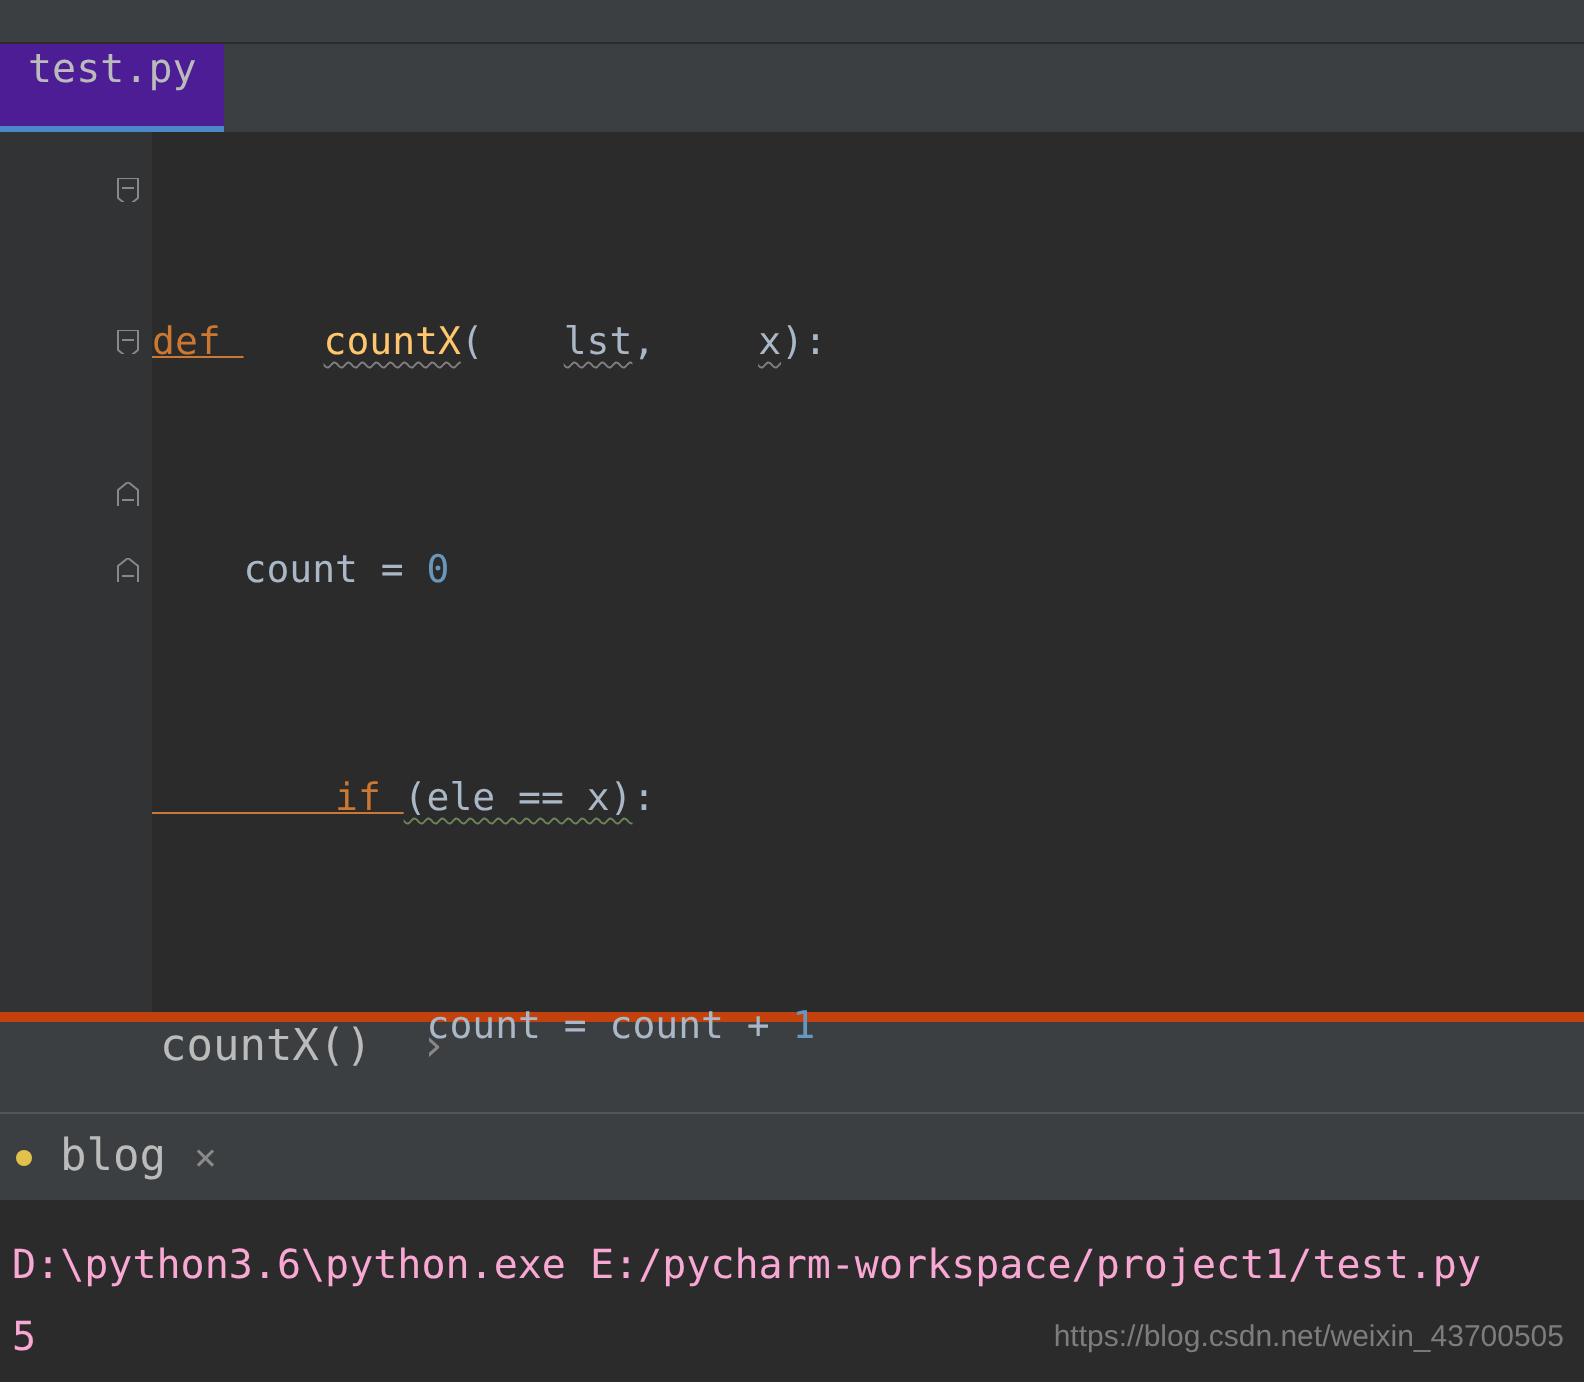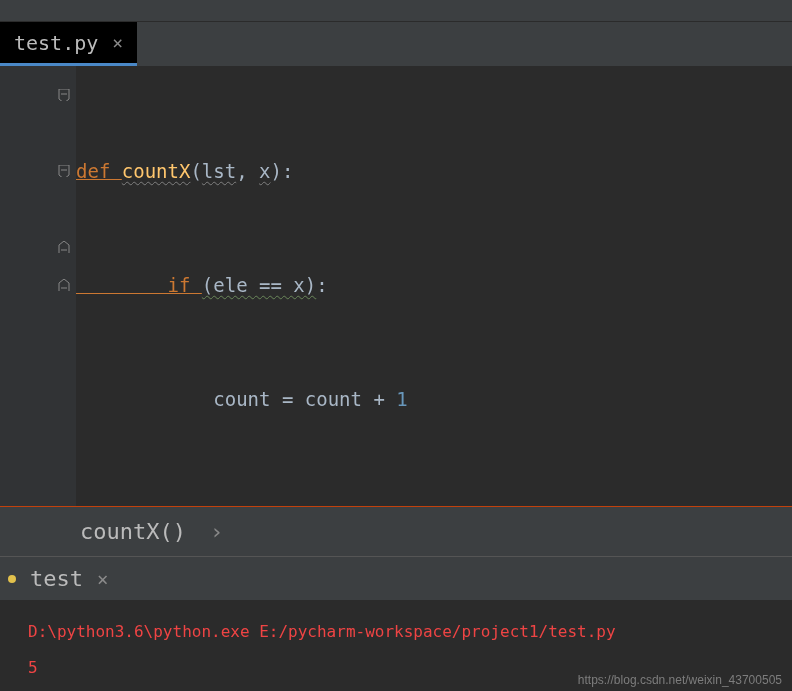--- a/index.html
+++ b/index.html
@@ -19,25 +19,26 @@
   .tab-bar {
     height: 44px;
     background: #3c3f41;
     display: flex;
     align-items: stretch;
   }
   .tab {
     display: flex;
     align-items: center;
     padding: 0 14px;
-    background: #000000;
+    background: #4c1d95;
     border-bottom: 3px solid #4a88c7;
     color: #bbbbbb;
     font-size: 20px;
     gap: 14px;
+    flex-direction: column;
   }
   .tab .close { color: #8a8a8a; font-size: 18px; }
   .editor {
     display: flex;
     background: #2b2b2b;
     height: 440px;
   }
   .gutter {
     width: 76px;
     background: #313335;
@@ -61,32 +62,32 @@
     line-height: 38px;
     white-space: pre;
   }
   .code .line { height: 38px; padding-left: 0; }
   .code .line.hl { background: #323232; }
   .kw { color: #cc7832; text-decoration: underline; }
   .fn { color: #ffc66d; }
   .param { color: #a9b7c6; text-align: right; }
   .num { color: #6897bb; }
   .cmt { color: #808080; }
-  .wavy { text-decoration: underline wavy #808080 1px; text-underline-offset: 3px; }
+  .wavy { text-decoration: underline wavy #808080 1px; text-underline-offset: 3px; margin-left: 40px; }
   .wavy-green { text-decoration: underline wavy #6a8759 1px; text-underline-offset: 3px; margin-top: 39px; }
   .breadcrumb {
     height: 50px;
     background: #3c3f41;
     display: flex;
-    align-items: center;
+    align-items: flex-start;
     padding-left: 80px;
     gap: 24px;
     color: #bbbbbb;
     font-size: 22px;
-    border-top: 1px solid #c2410c;
+    border-top: 5px solid #c2410c;
   }
   .breadcrumb .chev { color: #888; }
   .run-tab-bar {
     height: 44px;
     background: #3c3f41;
     display: flex;
     align-items: center;
     border-top: 1px solid #555;
   }
   .run-tab {
@@ -98,32 +99,32 @@
     font-size: 22px;
     height: 100%;
   }
   .run-tab .marker {
     width: 8px; height: 8px; border-radius: 50%; background: #e2c14c;
     margin-left: -8px;
   }
   .run-tab .close { color: #8a8a8a; font-size: 19px; }
   .console {
     background: #2b2b2b;
-    padding: 14px 28px;
-    font-size: 16px;
+    padding: 14px 6px;
+    font-size: 20px;
     line-height: 36px;
-    color: #ef4444;
+    color: #f9a8d4;
     white-space: pre;
     height: 91px;
   }
   .watermark {
     position: absolute;
     right: 10px;
-    bottom: 4px;
-    font-size: 12px;
+    bottom: 14px;
+    font-size: 15px;
     color: #7d7d7d;
     font-family: Arial, sans-serif;
   }
 </style>
 </head>
 <body>
 
 <div class="top-bar"></div>
 
 <div class="tab-bar">
@@ -157,40 +158,41 @@
       </div>
     <div class="fold">
         <svg width="12" height="12">
           <path d="M1 14 L11 14 L11 4 L6 0 L1 4 Z" fill="none" stroke="#888" stroke-width="1"></path>
           <line x1="3" y1="9" x2="9" y2="9" stroke="#888"></line>
         </svg>
       </div>
   </div>
   <div class="code">
     <div class="line"><span class="kw">def </span><span class="fn wavy">countX</span><span>(</span><span class="param wavy">lst</span><span>, </span><span class="param wavy">x</span><span>):</span></div>
+    <div class="line"><span>    count = </span><span class="num">0</span></div>
     <div class="line"><span class="kw">        if </span><span class="wavy-green">(ele == x)</span><span>:</span></div>
     <div class="line"><span>            count = count + </span><span class="num">1</span></div>
     
     
     
     
     
     
   </div>
 </div>
 
 <div class="breadcrumb">
   <span>countX()</span>
   <span class="chev">›</span>
 </div>
 
 <div class="run-tab-bar">
   <div class="run-tab">
     <span class="marker"></span>
-    <span>test</span>
+    <span>blog</span>
     <span class="close">×</span>
   </div>
 </div>
 
 <div class="console"><span>D:\python3.6\python.exe E:/pycharm-workspace/project1/test.py</span>
 <span>5</span></div>
 
 <div class="watermark">https://blog.csdn.net/weixin_43700505</div>
 
 </body></html>

